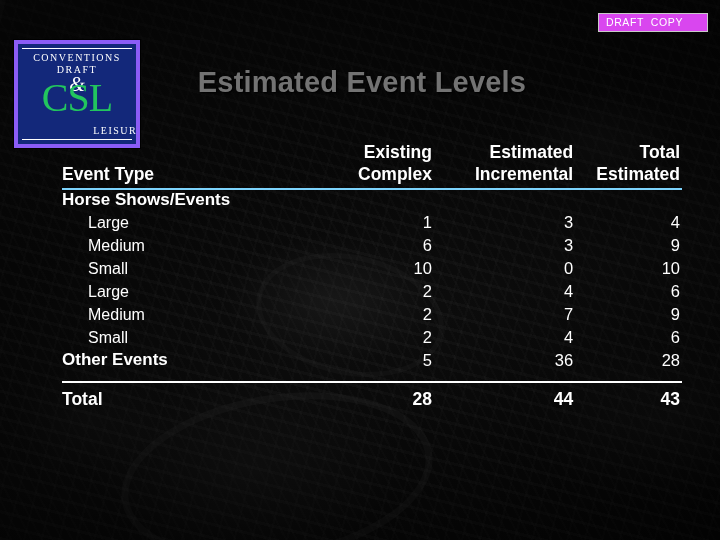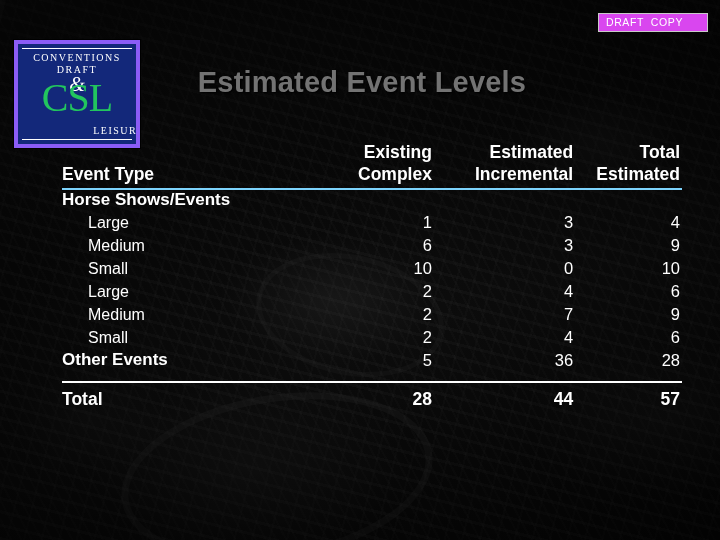--- a/index.html
+++ b/index.html
@@ -305,18 +305,18 @@
         </tr>
 
         <tr class="spacer">
             <td colspan="4"></td>
           </tr>
 
         <tr class="totals">
           <td class="sub-name">Total</td>
           <td class="num exist-num">28</td>
           <td class="num incr-num">44</td>
-          <td class="num total-num">57</td>
+          <td class="num total-num">43</td>
         </tr>
       </tbody>
     </table>
   </div>
 </div>
 
 </body></html>

